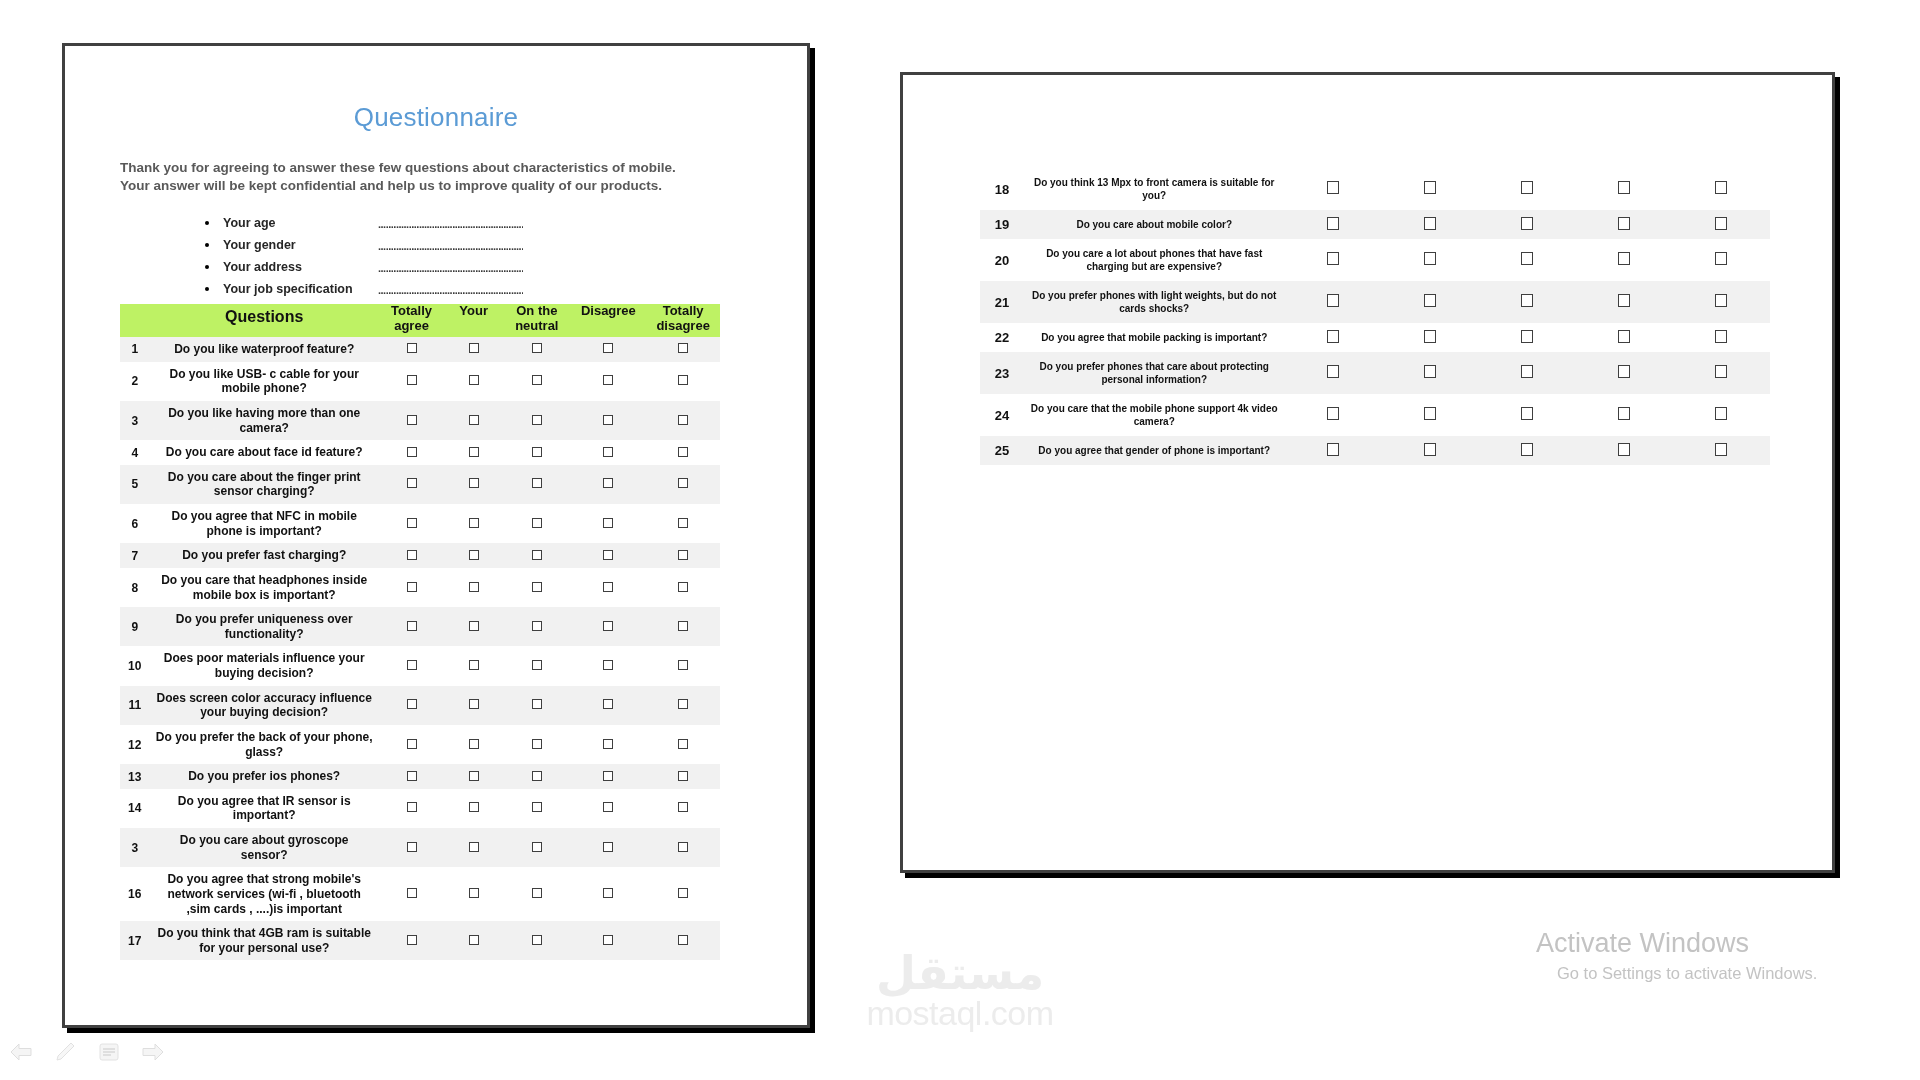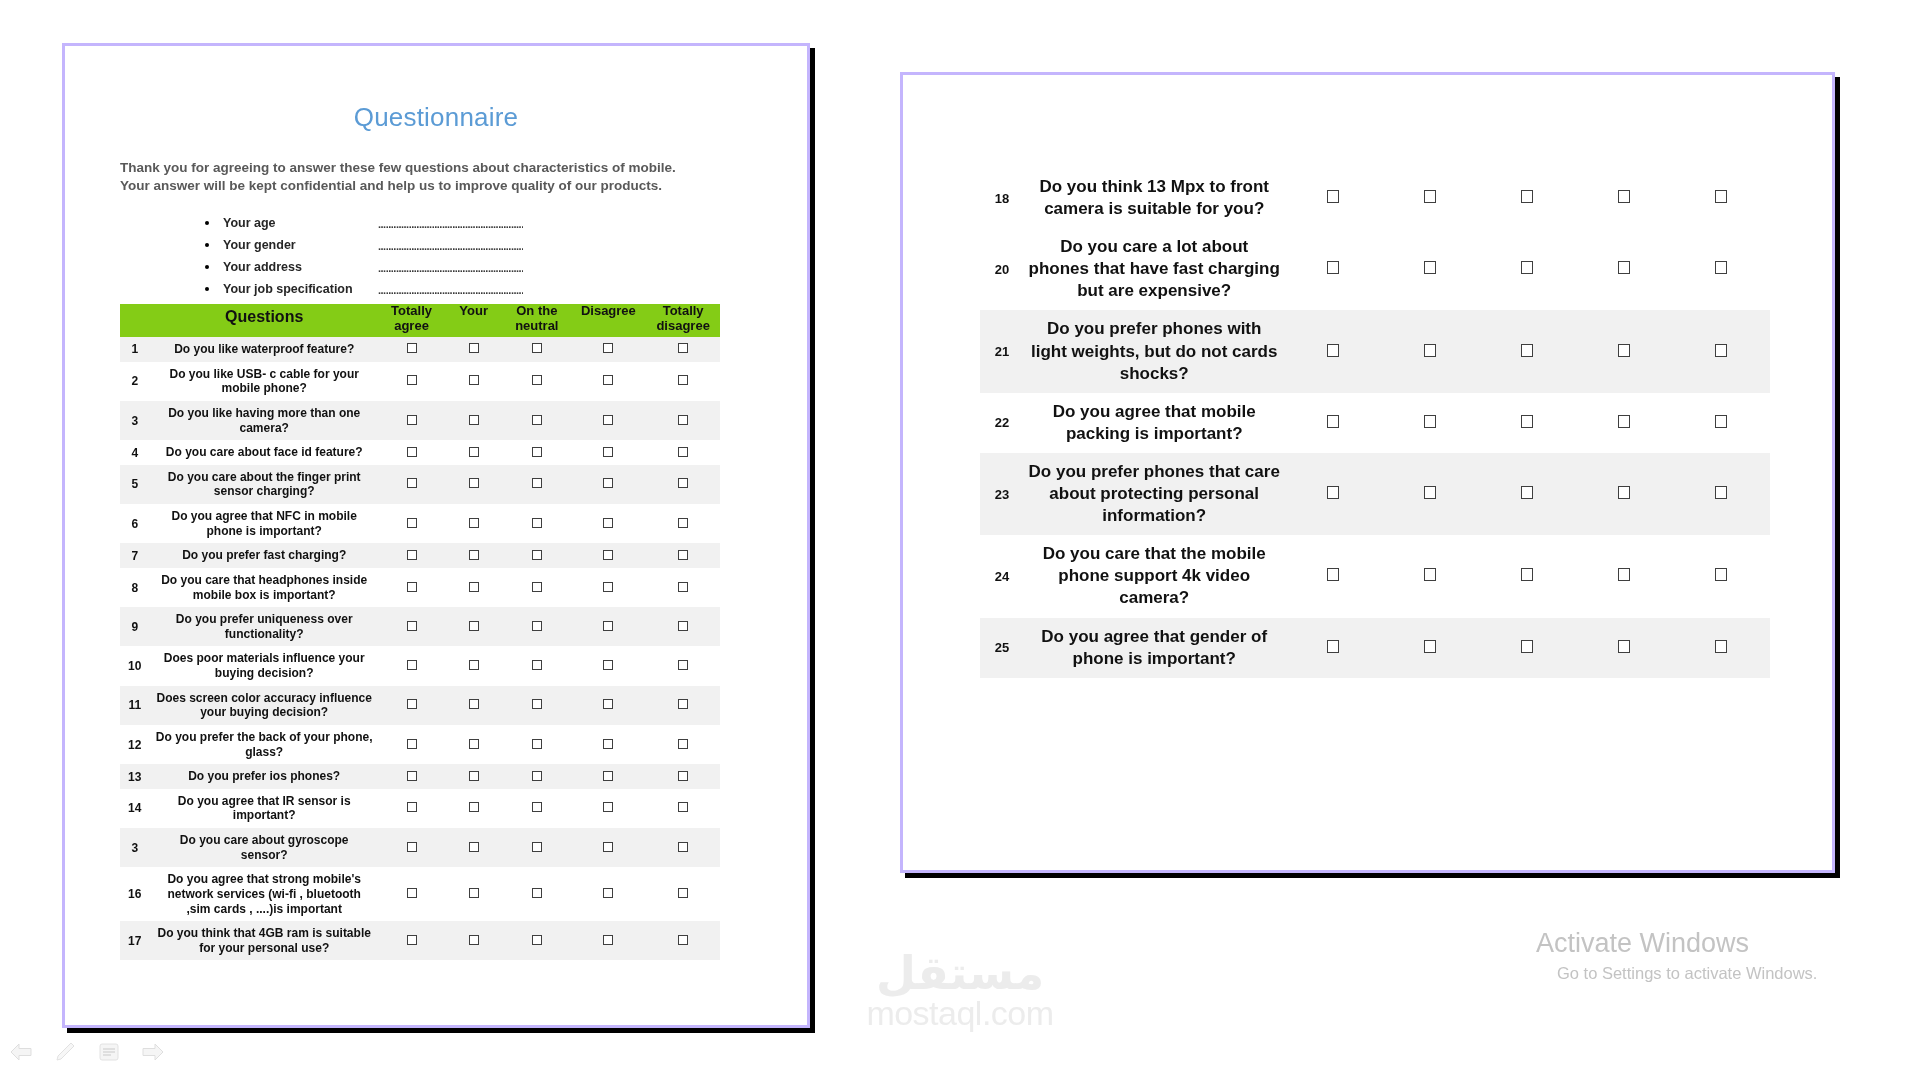--- a/index.html
+++ b/index.html
@@ -8,21 +8,21 @@
     background: #ffffff;
     font-family: "Liberation Sans", sans-serif;
     overflow: hidden;
   }
   #root { position: relative; width: 1920px; height: 1080px; background:#fff; }
 
   
   .page {
     position: absolute;
     background: #ffffff;
-    border: 3px solid #c4b5fd;
+    border: 3px solid #404040;
     box-shadow: 5px 5px 0 0 #000000;
     box-sizing: border-box;
   }
   #page-left  { left: 62px;  top: 43px;  width: 748px;  height: 985px; }
   #page-right { left: 900px; top: 72px;  width: 935px;  height: 801px; }
 
   
   .doc-title {
     text-align: center;
     color: #5b9bd5;
@@ -84,21 +84,21 @@
   .qtable td, .qtable th { padding: 0; vertical-align: middle; }
 
   .qhead th {
     font-size: 13px;
     font-weight: bold;
     color: #111;
     text-align: center;
     vertical-align: top;
     padding-bottom: 4px;
     line-height: 1.12;
-    background: #84cc16;
+    background: #bef264;
   }
   .qhead th.qh-questions { font-size: 16px; vertical-align: middle; padding-bottom: 8px;}
 
   .qrow td { border: none; }
   .qrow.alt td { background: #f1f1f1; }
   .qrow td.num {
     text-align: center;
     font-weight: bold;
     font-size: 12px;
     vertical-align: middle;
@@ -133,21 +133,21 @@
 
   
   #right-table { position: absolute; left: 980px; top: 168px; width: 790px; }
   #right-table col.c-num { width: 44px; }
   #right-table col.c-q   { width: 260px; }
   #right-table col.c-a,
   #right-table col.c-b,
   #right-table col.c-c,
   #right-table col.c-d,
   #right-table col.c-e { width: 97px; }
-  #right-table td.qtext { font-size: 17px; line-height: 1.3; padding: 8px 4px; }
+  #right-table td.qtext { font-size: 10px; line-height: 1.3; padding: 8px 4px; }
   #right-table td.num { font-size: 13px; }
   #right-table .chk { width: 12px; height: 13px; }
 
   
   #watermark {
     position: absolute;
     left: 845px; top: 952px;
     width: 230px;
     text-align: center;
     color: #ececec;
@@ -417,20 +417,29 @@
         <col class="c-a">
         <col class="c-b">
         <col class="c-c">
         <col class="c-d">
         <col class="c-e">
     </colgroup>
     <tbody id="right-body">
         <tr class="qrow">
           <td class="num">18</td>
           <td class="qtext">Do you think 13 Mpx to front camera is suitable for you?</td>
+          <td class="cb"><span class="chk"></span></td>
+          <td class="cb"><span class="chk"></span></td>
+          <td class="cb"><span class="chk"></span></td>
+          <td class="cb"><span class="chk"></span></td>
+          <td class="cb"><span class="chk"></span></td>
+        </tr>
+        <tr class="qrow alt">
+          <td class="num">19</td>
+          <td class="qtext">Do you care about mobile color?</td>
           <td class="cb"><span class="chk"></span></td>
           <td class="cb"><span class="chk"></span></td>
           <td class="cb"><span class="chk"></span></td>
           <td class="cb"><span class="chk"></span></td>
           <td class="cb"><span class="chk"></span></td>
         </tr>
         <tr class="qrow">
           <td class="num">20</td>
           <td class="qtext">Do you care a lot about phones that have fast charging but are expensive?</td>
           <td class="cb"><span class="chk"></span></td>

